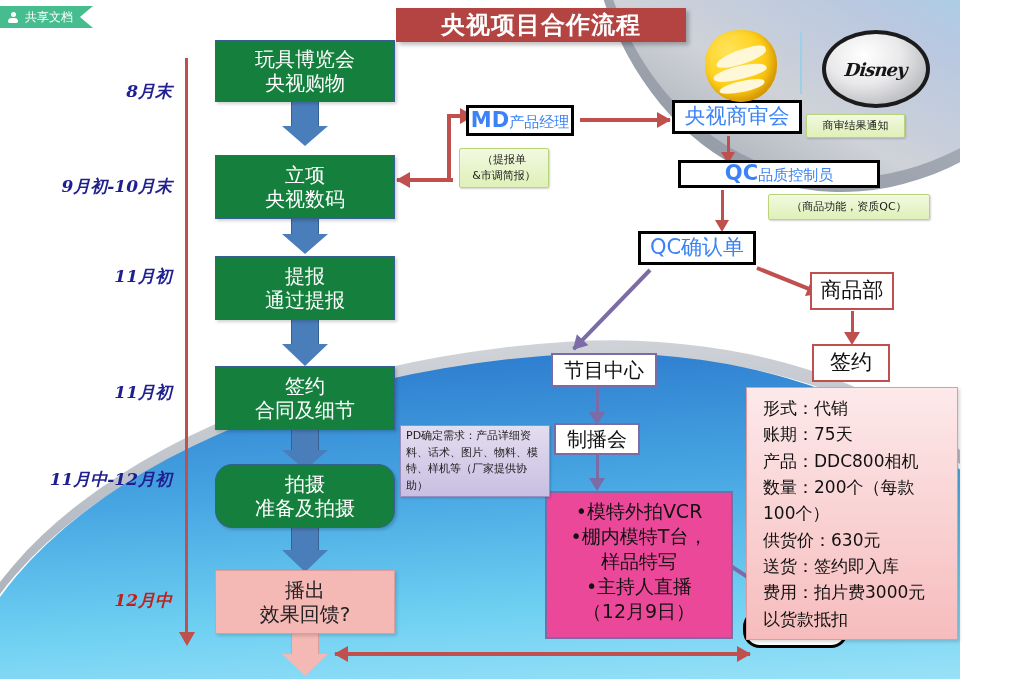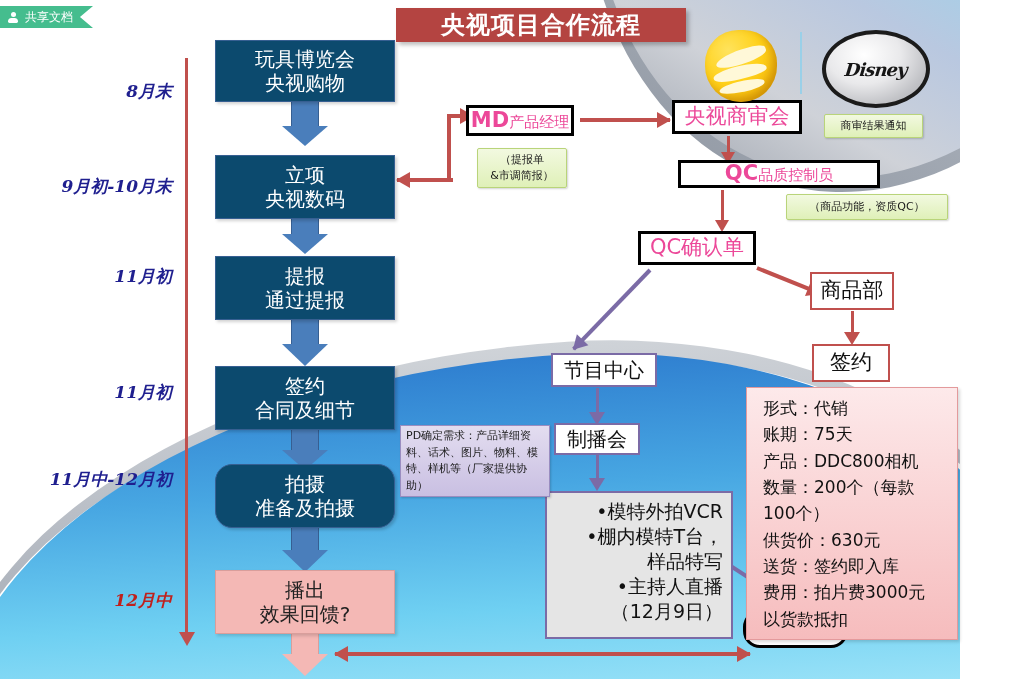--- a/index.html
+++ b/index.html
@@ -108,65 +108,65 @@
     font-family:"DejaVu Serif","Liberation Serif",serif;font-style:italic;
     white-space:nowrap;text-align:right;
   }
   .tl-label.red{color:#c0201c;}
 
   
   .node{position:absolute;z-index:30;box-sizing:border-box;display:flex;
     align-items:center;justify-content:center;text-align:center;line-height:1.22;}
 
   .blue-box{
-    background:#0c4a6e;border:1px solid #365f92;color:#ffffff;
+    background:#15803d;border:1px solid #365f92;color:#ffffff;
     font-size:20px;font-family:"DejaVu Sans","Liberation Sans",sans-serif;
     box-shadow:2px 2px 3px rgba(0,0,0,.18);
   }
   .pink-box{
     background:#f4b8b5;border:1px solid #d99e9b;color:#222;
     font-size:20px;font-family:"DejaVu Sans","Liberation Sans",sans-serif;
     box-shadow:2px 2px 3px rgba(0,0,0,.15);
   }
   .black-box{
-    background:#ffffff;border:3px solid #000;color:#ec4899;
+    background:#ffffff;border:3px solid #000;color:#3b82f6;
     font-size:21px;font-family:"DejaVu Sans","Liberation Sans",sans-serif;
   }
   .black-box .small{font-size:15px;}
   .purple-box{
     background:#ffffff;border:2px solid #7b6ba6;color:#111;
     font-size:20px;font-family:"DejaVu Sans","Liberation Sans",sans-serif;
   }
   .red-box{
     background:#ffffff;border:2px solid #c0504d;color:#111;
     font-size:21px;font-family:"DejaVu Sans","Liberation Sans",sans-serif;
   }
   .green-callout{
     background:linear-gradient(180deg,#f2f9e0 0%,#dff0b8 100%);
     border:1px solid #b9d47a;border-radius:2px;color:#1a1a1a;
     font-size:11px;font-family:"DejaVu Sans","Liberation Sans",sans-serif;
-    box-shadow:1px 1px 2px rgba(0,0,0,.18);line-height:1.45;margin-left:18px;
+    box-shadow:1px 1px 2px rgba(0,0,0,.18);line-height:1.45;
   }
   .purple-callout{
     background:linear-gradient(180deg,#e3ddf0 0%,#c9bfe2 100%);
     border:1px solid #9a8dc0;color:#1a1a1a;font-size:11px;
     font-family:"DejaVu Sans","Liberation Sans",sans-serif;line-height:1.5;
     box-shadow:1px 1px 2px rgba(0,0,0,.18);
   }
   .pink-detail{
     background:linear-gradient(180deg,#fde9ea 0%,#f6bcbd 100%);
     border:1px solid #e39a9c;color:#111;font-size:17px;
     font-family:"DejaVu Sans","Liberation Sans",sans-serif;
     box-shadow:2px 2px 3px rgba(0,0,0,.15);
     line-height:1.55;text-align:left;display:block;padding:7px 16px;
   }
   .bullet-box{
-    background:#e5e5e5;border:2px solid #7b6ba6;color:#111;font-size:19px;
+    background:#ec4899;border:2px solid #7b6ba6;color:#111;font-size:19px;
     font-family:"DejaVu Sans","Liberation Sans",sans-serif;
-    text-align:right;display:block;padding:6px 8px;line-height:1.32;
+    text-align:center;display:block;padding:6px 8px;line-height:1.32;
   }
   .bullet-box .li{white-space:nowrap;}
   .bullet-box .dot{font-size:19px;}
 
   
   .blk-arrow{position:absolute;z-index:28;}
   .blk-arrow .stem{position:absolute;left:50%;top:0;transform:translateX(-50%);
     width:26px;background:#4a7ebb;border-left:1px solid #365f92;border-right:1px solid #365f92;}
   .blk-arrow .head{position:absolute;left:50%;transform:translateX(-50%);width:0;height:0;
     border-left:23px solid transparent;border-right:23px solid transparent;}

